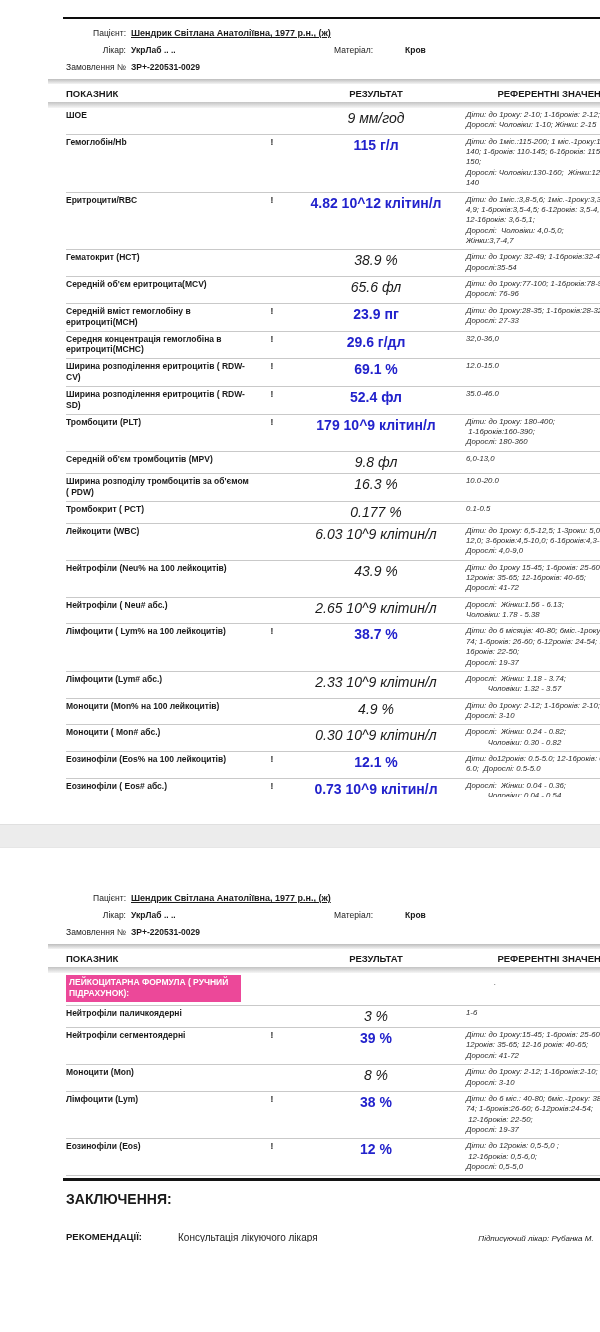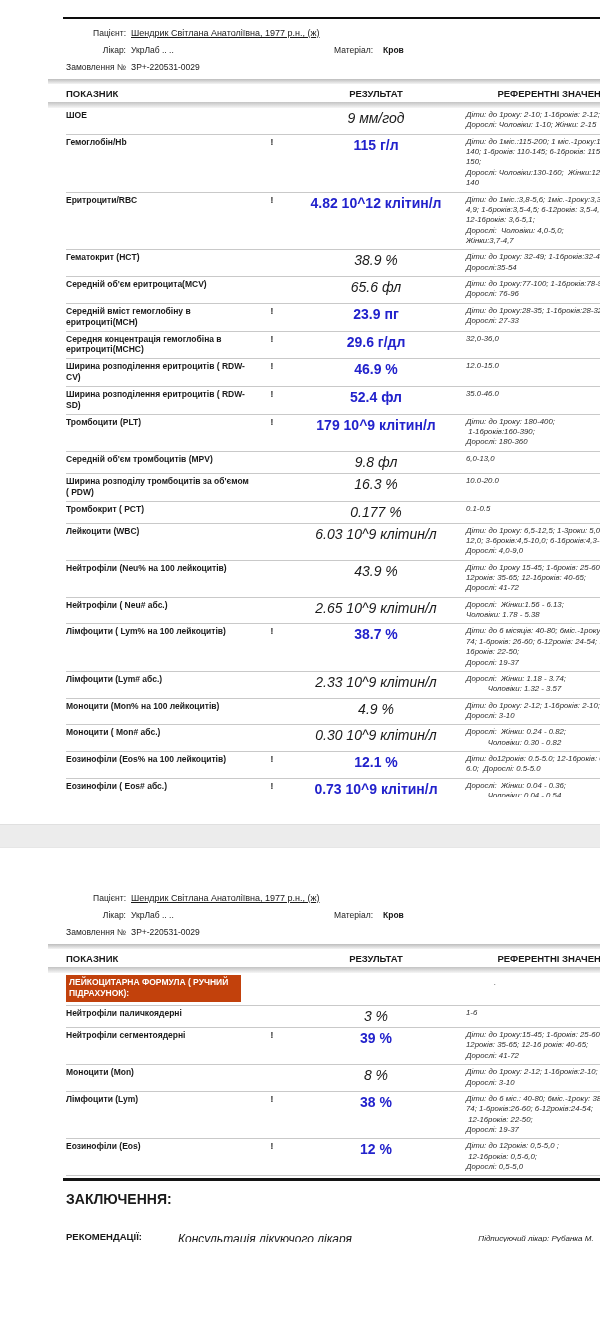--- a/index.html
+++ b/index.html
@@ -10,24 +10,24 @@
   }
   .page { position:relative; width:600px; overflow:hidden;margin-left:48px; }
   .page1 { height:797px; }
   .topspace { height:17px; }
   .black-line { margin-left:15px; height:2px; background:#0d0d0d; }
 
   
   .doc-header { padding-top:6px; }
   .hdr-line { position:relative; display:flex; align-items:baseline; line-height:17px; font-size:8.5px; }
   .hdr-label { width:78px; flex:none; text-align:right; padding-right:5px; color:#222; }
-  .hdr-value { font-weight:normal; }
+  .hdr-value { font-weight:bold; }
   .patient-value { text-decoration:underline; font-size:9px; }
   .material-label { position:absolute; left:237px; width:88px; text-align:right; }
-  .material-value { position:absolute; left:335px; font-weight:bold; }
+  .material-value { position:absolute; left:357px; font-weight:bold; }
 
   
   .band { height:5px; margin-top:3px; background:linear-gradient(#bdbdbd,#f4f4f4); }
   .band2 { height:6px; background:linear-gradient(#c3c3c3,#f6f6f6); }
 
   
   .cols { display:grid; grid-template-columns:192px 28px 180px 180px; margin-left:18px; width:650px;
           font-weight:bold; font-size:9.5px; padding:4px 0 3px; }
   .cols .c2 { text-align:center; }
   .cols .c3 { text-align:center; }
@@ -35,35 +35,35 @@
   .t-row { display:grid; grid-template-columns:192px 28px 180px 250px; margin-left:18px; width:650px;
            border-bottom:1px solid #c9c9c9; padding:2px 0 3px; }
   .cell-name { font-weight:bold; font-size:8.5px; line-height:1.28; padding-right:6px; }
   .cell-flag { font-weight:bold; font-size:8.5px; text-align:center; }
   .cell-result { font-size:14px; font-style:italic; text-align:center; }
   .cell-result.abnormal { color:#2222cc; font-weight:bold; font-style:normal; }
   .cell-ref { font-size:7.8px; font-style:italic; line-height:1.33; white-space:pre; color:#2a2a2a; }
 
   
   .section-row { position:relative; margin-left:18px; width:650px; border-bottom:1px solid #c9c9c9; padding:2px 0 3px; }
-  .section-box { display:inline-block; width:168px; background:#c2410c; color:#ffffff; font-weight:bold;
+  .section-box { display:inline-block; width:168px; background:#ec4899; color:#ffffff; font-weight:bold;
                  font-size:8.5px; line-height:1.3; padding:2px 4px 3px 3px; }
   .section-dot { position:absolute; left:428px; top:5px; font-size:8px; font-style:italic; color:#2a2a2a; }
 
   
   .page-gap-white { height:27px; background:#fff; }
   .page-gap-band { height:22px; background:#ececec; border-top:1px solid #e0e0e0; border-bottom:1px solid #e6e6e6; }
   .page2 { margin-top:36px; }
 
   
   .thick-rule { margin:2px 0 0 15px; width:585px; height:2px; background:#141414; border-top:1px solid #141414; border-top-width:1px; box-shadow:0 -3px 0 -2px #141414; }
   .conclusion { margin:10px 0 0 18px; font-weight:bold; font-size:14px; }
   .rec-row { position:relative; margin:24px 0 0 18px; font-size:9.5px; }
   .rec-label { font-weight:bold; display:inline-block; }
-  .rec-text { position:absolute; left:112px; top:1px; font-size:12px; font-style:italic; }
+  .rec-text { position:absolute; left:112px; top:1px; font-size:10px; }
   .signer-block { position:absolute; right:2px; top:1px; width:220px; text-align:center;
                   font-size:8px; font-style:italic; line-height:1.7; }
 </style>
 </head>
 <body>
 
 <div class="page page1">
   <div class="topspace"></div>
   <div class="black-line"></div>
 
@@ -145,21 +145,21 @@
     </div>
       <div class="t-row">
       <div class="cell-name">Середня концентрація гемоглобіна в еритроциті(MCHC)</div>
       <div class="cell-flag">!</div>
       <div class="cell-result abnormal">29.6 г/дл</div>
       <div class="cell-ref">32,0-36,0</div>
     </div>
       <div class="t-row">
       <div class="cell-name">Ширина розподілення еритроцитів ( RDW-CV)</div>
       <div class="cell-flag">!</div>
-      <div class="cell-result abnormal">46.9 %</div>
+      <div class="cell-result abnormal">69.1 %</div>
       <div class="cell-ref">12.0-15.0</div>
     </div>
       <div class="t-row">
       <div class="cell-name">Ширина розподілення еритроцитів ( RDW-SD)</div>
       <div class="cell-flag">!</div>
       <div class="cell-result abnormal">52.4 фл</div>
       <div class="cell-ref">35.0-46.0</div>
     </div>
       <div class="t-row">
       <div class="cell-name">Тромбоцити (PLT)</div>

